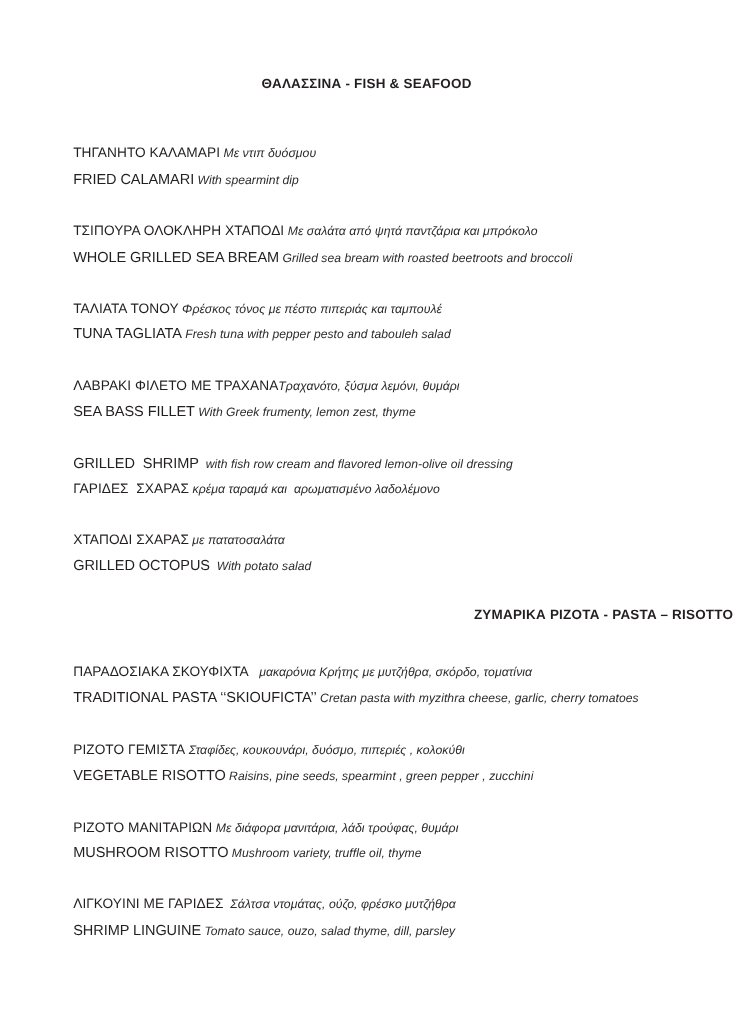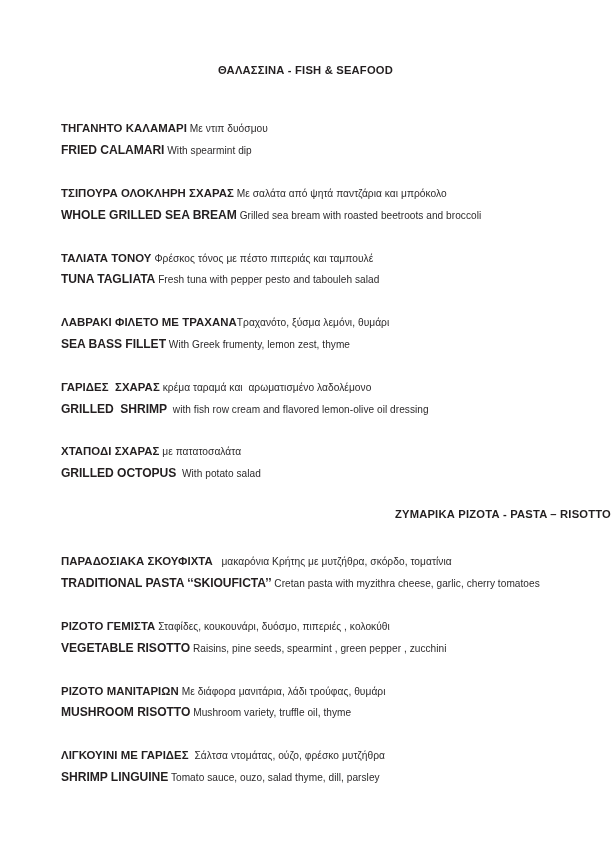--- a/index.html
+++ b/index.html
@@ -54,73 +54,74 @@
 
   .item-line {
     line-height: 1.30;
     white-space: pre-wrap;
     word-spacing: 0px;
   }
 
   .item-line.greek  { margin-bottom: 1px; }
 
   .item-name {
-    font-weight: bold;
+    font-weight: normal;
     font-size: 11.4px;
     letter-spacing: 0.05px;
     color: #231f20;
     text-align: center;
   }
   .item-name.latin {
     font-size: 12.1px;
     letter-spacing: -0.05px;
   }
 
   .item-desc {
     font-weight: normal;
     font-size: 10.2px;
     letter-spacing: 0.05px;
     color: #2c2a2b;
+    font-style: italic;
   }
   .item-desc.latin {
     font-size: 10.1px;
   }
 </style>
 </head>
 <body>
 
 <div class="page">
 
   <div class="section-header" id="section-seafood-header">ΘΑΛΑΣΣΙΝΑ - FISH &amp; SEAFOOD</div>
 
   <div class="section-items" id="section-seafood-items">
 
     <div class="menu-item">
       <div class="item-line greek"><span class="item-name">ΤΗΓΑΝΗΤΟ ΚΑΛΑΜΑΡΙ</span><span class="item-desc"> Με ντιπ δυόσμου</span></div>
       <div class="item-line latin"><span class="item-name latin">FRIED CALAMARI</span><span class="item-desc latin"> With spearmint dip</span></div>
     </div>
 
     <div class="menu-item">
-      <div class="item-line greek"><span class="item-name">ΤΣΙΠΟΥΡΑ ΟΛΟΚΛΗΡΗ ΣΧΑΡΑΣ</span><span class="item-desc"> Με σαλάτα από ψητά παντζάρια και μπρόκολο</span></div>
+      <div class="item-line greek"><span class="item-name">ΤΣΙΠΟΥΡΑ ΟΛΟΚΛΗΡΗ ΧΤΑΠΟΔΙ</span><span class="item-desc"> Με σαλάτα από ψητά παντζάρια και μπρόκολο</span></div>
       <div class="item-line latin"><span class="item-name latin">WHOLE GRILLED SEA BREAM</span><span class="item-desc latin"> Grilled sea bream with roasted beetroots and broccoli</span></div>
     </div>
 
     <div class="menu-item">
       <div class="item-line greek"><span class="item-name">ΤΑΛΙΑΤΑ ΤΟΝΟΥ</span><span class="item-desc"> Φρέσκος τόνος με πέστο πιπεριάς και ταμπουλέ</span></div>
       <div class="item-line latin"><span class="item-name latin">TUNA TAGLIATA</span><span class="item-desc latin"> Fresh tuna with pepper pesto and tabouleh salad</span></div>
     </div>
 
     <div class="menu-item">
       <div class="item-line greek"><span class="item-name">ΛΑΒΡΑΚΙ ΦΙΛΕΤΟ ΜΕ ΤΡΑΧΑΝΑ</span><span class="item-desc">Τραχανότο, ξύσμα λεμόνι, θυμάρι</span></div>
       <div class="item-line latin"><span class="item-name latin">SEA BASS FILLET</span><span class="item-desc latin"> With Greek frumenty, lemon zest, thyme</span></div>
     </div>
 
     <div class="menu-item">
+      <div class="item-line latin"><span class="item-name latin">GRILLED  SHRIMP</span><span class="item-desc latin">  with fish row cream and flavored lemon-olive oil dressing</span></div>
       <div class="item-line greek"><span class="item-name">ΓΑΡΙΔΕΣ  ΣΧΑΡΑΣ</span><span class="item-desc"> κρέμα ταραμά και  αρωματισμένο λαδολέμονο</span></div>
-      <div class="item-line latin"><span class="item-name latin">GRILLED  SHRIMP</span><span class="item-desc latin">  with fish row cream and flavored lemon-olive oil dressing</span></div>
     </div>
 
     <div class="menu-item">
       <div class="item-line greek"><span class="item-name">ΧΤΑΠΟΔΙ ΣΧΑΡΑΣ</span><span class="item-desc"> με πατατοσαλάτα</span></div>
       <div class="item-line latin"><span class="item-name latin">GRILLED OCTOPUS</span><span class="item-desc latin">  With potato salad</span></div>
     </div>
 
   </div>
 
   <div class="section-header" id="section-pasta-header">ΖΥΜΑΡΙΚΑ ΡΙΖΟΤΑ - PASTA – RISOTTO</div>

